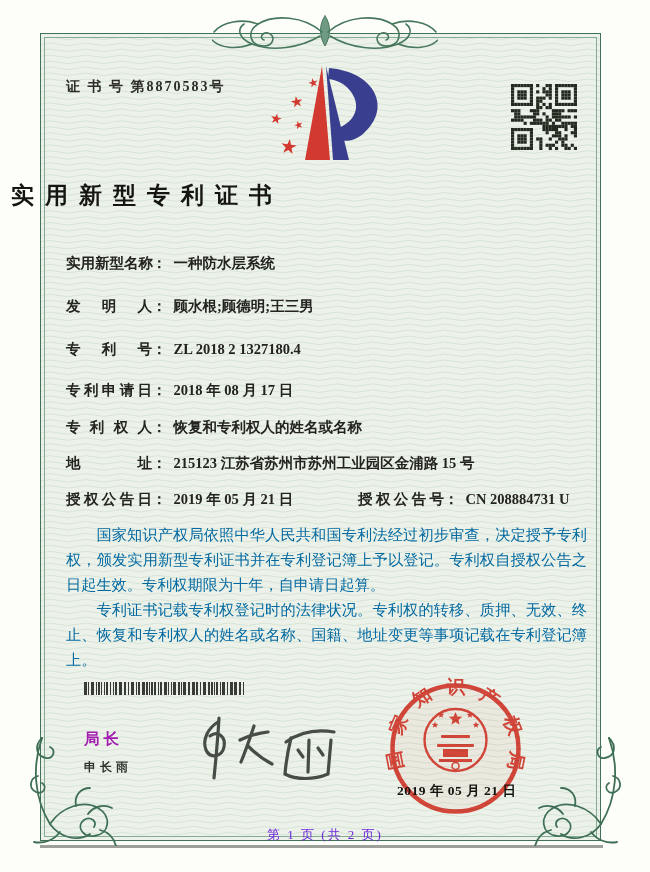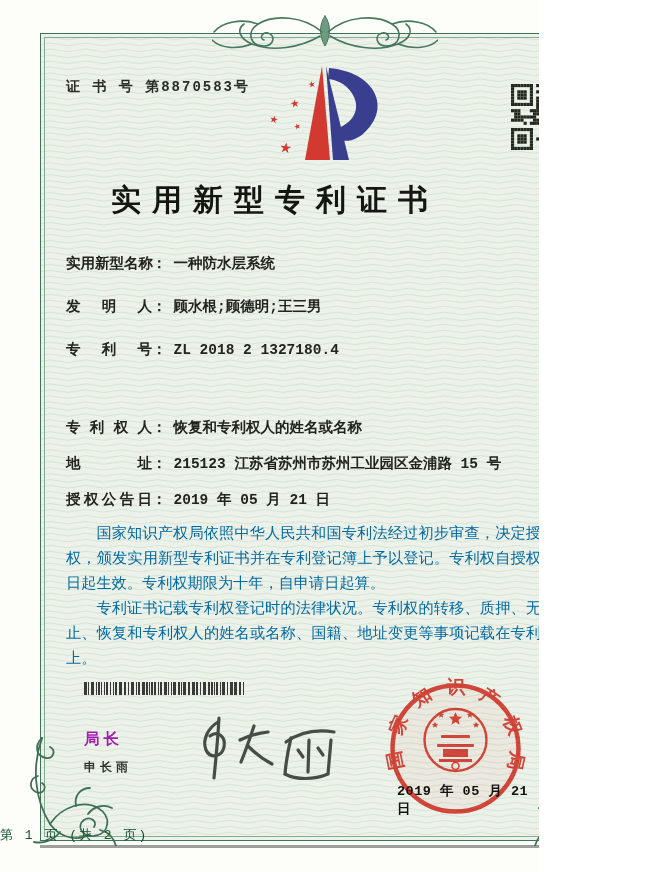--- a/index.html
+++ b/index.html
@@ -1,40 +1,40 @@
 <!DOCTYPE html>
 <html><head>
 <meta charset="utf-8">
 <style>
   html,body{margin:0;padding:0;background:#ffffff;}
-  .page{position:relative;width:539px;height:872px;background:#fdfdfa;overflow:hidden;
-        font-family:Liberation Mono, monospace;}
+  .page{position:relative;width:650px;height:872px;background:#fdfdfa;overflow:hidden;
+        font-family:Liberation Serif, serif;}
   .frame{position:absolute;left:40px;top:33px;width:561px;height:808px;
          background:#ecf2e9;border:1.5px solid #3f7257;box-sizing:border-box;}
   .frame-inner{position:absolute;left:3px;top:3px;right:3px;bottom:3px;
                border:1px solid #85ab93;pointer-events:none;}
   .waves{position:absolute;left:0;top:0;width:100%;height:100%;}
   .page-edge{position:absolute;left:40px;top:845px;width:563px;height:3px;
              background:#4c524b;opacity:.55;}
   .abs{position:absolute;}
   .cert-no{left:66px;top:78px;font-size:14px;font-weight:600;letter-spacing:2px;color:#2c2c28;}
-  .title{left:0;right:0;top:180px;text-align:center;font-size:30px;font-weight:700;
+  .title{left:0;right:0;top:180px;font-size:23px;font-weight:700;
          letter-spacing:11px;text-indent:11px;color:#151512;}
   .row{position:absolute;left:66px;font-size:14.5px;font-weight:600;color:#23231f;white-space:nowrap;}
   .flabel{display:inline-block;width:86px;text-align:justify;text-align-last:justify;}
   .colon{display:inline-block;margin-right:7px;}
   .row2{position:absolute;left:358px;font-size:14.5px;font-weight:600;color:#23231f;white-space:nowrap;}
   .body-text{position:absolute;left:66px;top:522px;width:521px;font-size:15.2px;
              line-height:25px;color:#0369a1;text-align:justify;}
   .body-text p{margin:0;text-indent:2em;}
   .director-title{left:84px;top:729px;font-size:15.5px;font-weight:600;letter-spacing:4px;color:#a21caf;}
   .director-name{left:84px;top:759px;font-size:12px;font-weight:600;letter-spacing:4px;color:#31342f;}
   .seal-wrap{left:383px;top:676px;width:145px;height:145px;opacity:.93;mix-blend-mode:multiply;}
   .seal-date{left:397px;top:782px;font-size:13.5px;font-weight:700;color:#14130e;letter-spacing:.5px;}
-  .footer{left:0;right:0;top:826px;font-size:13px;letter-spacing:2px;color:#14532d;}
+  .footer{left:0;right:0;top:826px;text-align:center;font-size:13px;letter-spacing:2px;color:#6d28d9;}
   .flourish{color:#47775c;}
   .flourish-right{transform:scaleX(-1);}
   svg{display:block;}
 </style>
 </head>
 <body>
 
 <div class="page">
 
   <div class="frame">
@@ -467,28 +467,34 @@
 
   <div class="row" style="top:254px;">
     <span class="flabel">实用新型名称</span><span class="colon">：</span><span>一种防水层系统</span>
   </div>
   <div class="row" style="top:297px;">
     <span class="flabel">发明人</span><span class="colon">：</span><span>顾水根;顾德明;王三男</span>
   </div>
   <div class="row" style="top:340px;">
     <span class="flabel">专利号</span><span class="colon">：</span><span>ZL 2018 2 1327180.4</span>
   </div>
+  <div class="row" style="top:381px;">
+    <span class="flabel">专利申请日</span><span class="colon">：</span><span>2018 年 08 月 17 日</span>
+  </div>
   <div class="row" style="top:418px;">
     <span class="flabel">专利权人</span><span class="colon">：</span><span>恢复和专利权人的姓名或名称</span>
   </div>
   <div class="row" style="top:454px;">
     <span class="flabel">地址</span><span class="colon">：</span><span>215123 江苏省苏州市苏州工业园区金浦路 15 号</span>
   </div>
   <div class="row" style="top:490px;">
     <span class="flabel">授权公告日</span><span class="colon">：</span><span>2019 年 05 月 21 日</span>
+  </div>
+  <div class="row2" style="top:490px;">
+    <span class="flabel">授权公告号</span><span class="colon">：</span><span>CN 208884731 U</span>
   </div>
 
   <div class="body-text">
     <p>国家知识产权局依照中华人民共和国专利法经过初步审查，决定授予专利权，颁发实用新型专利证书并在专利登记簿上予以登记。专利权自授权公告之日起生效。专利权期限为十年，自申请日起算。</p>
     <p>专利证书记载专利权登记时的法律状况。专利权的转移、质押、无效、终止、恢复和专利权人的姓名或名称、国籍、地址变更等事项记载在专利登记簿上。</p>
   </div>
 
   <svg class="abs" id="barcode" style="left:84px;top:682px;" width="162" height="13">
       <rect x="0" y="0" width="3" height="13" fill="#3a3a38"></rect>
       <rect x="4" y="0" width="1" height="13" fill="#3a3a38"></rect>

